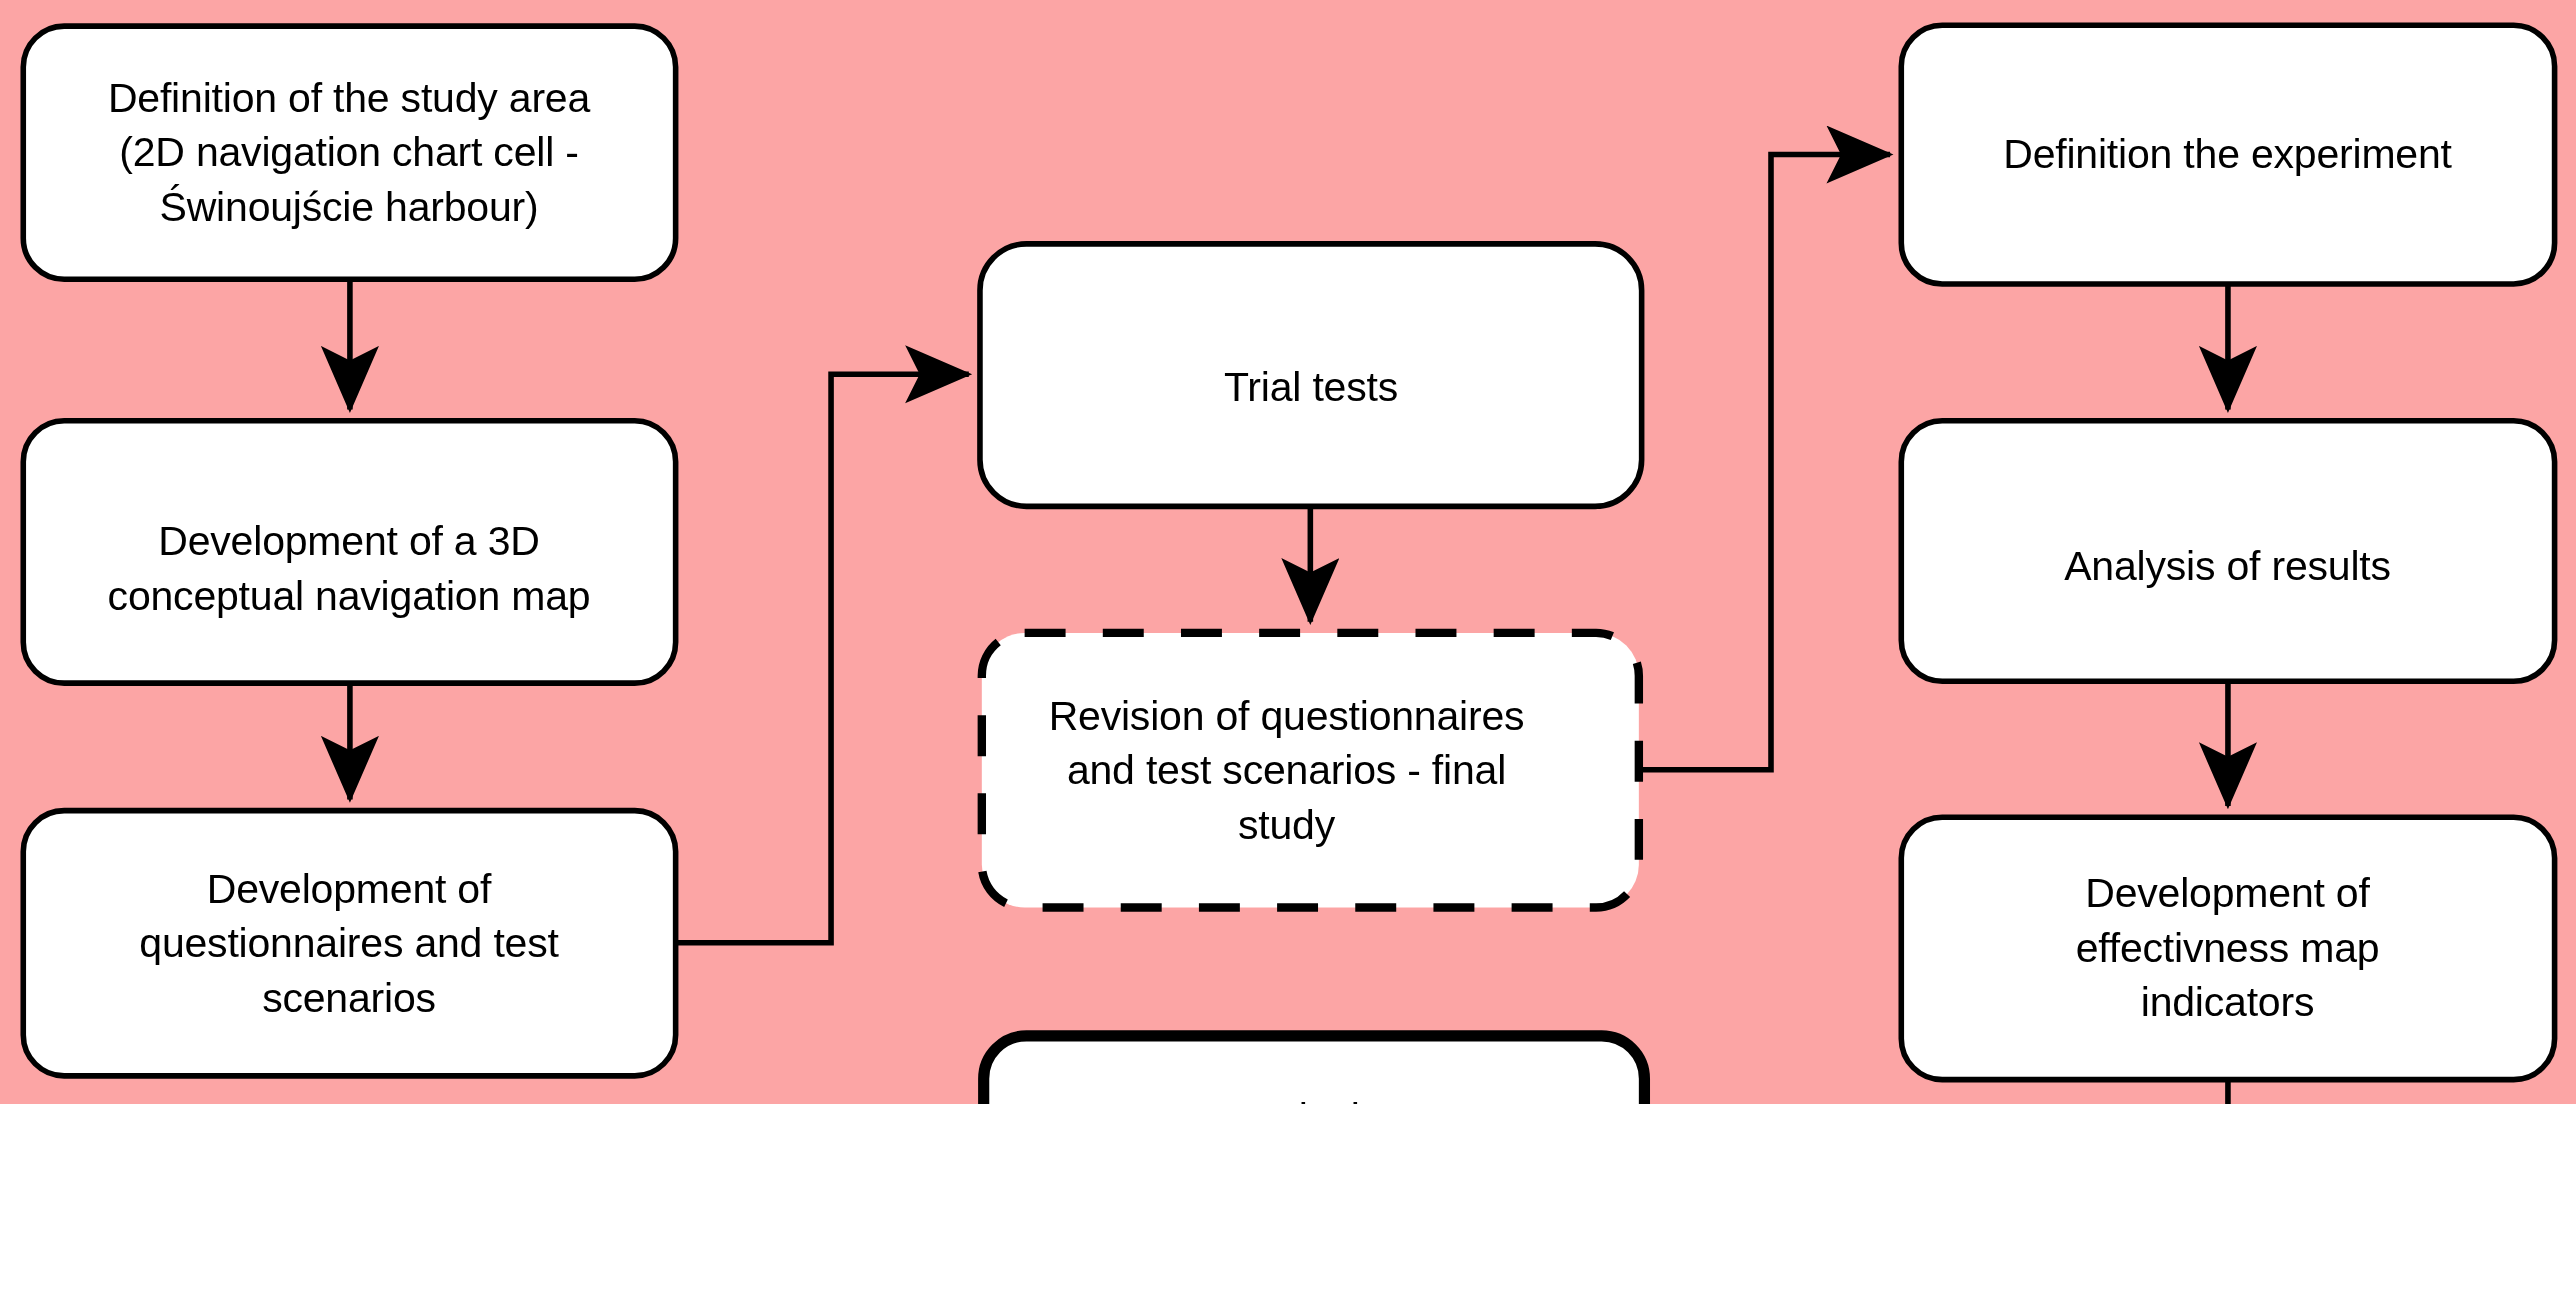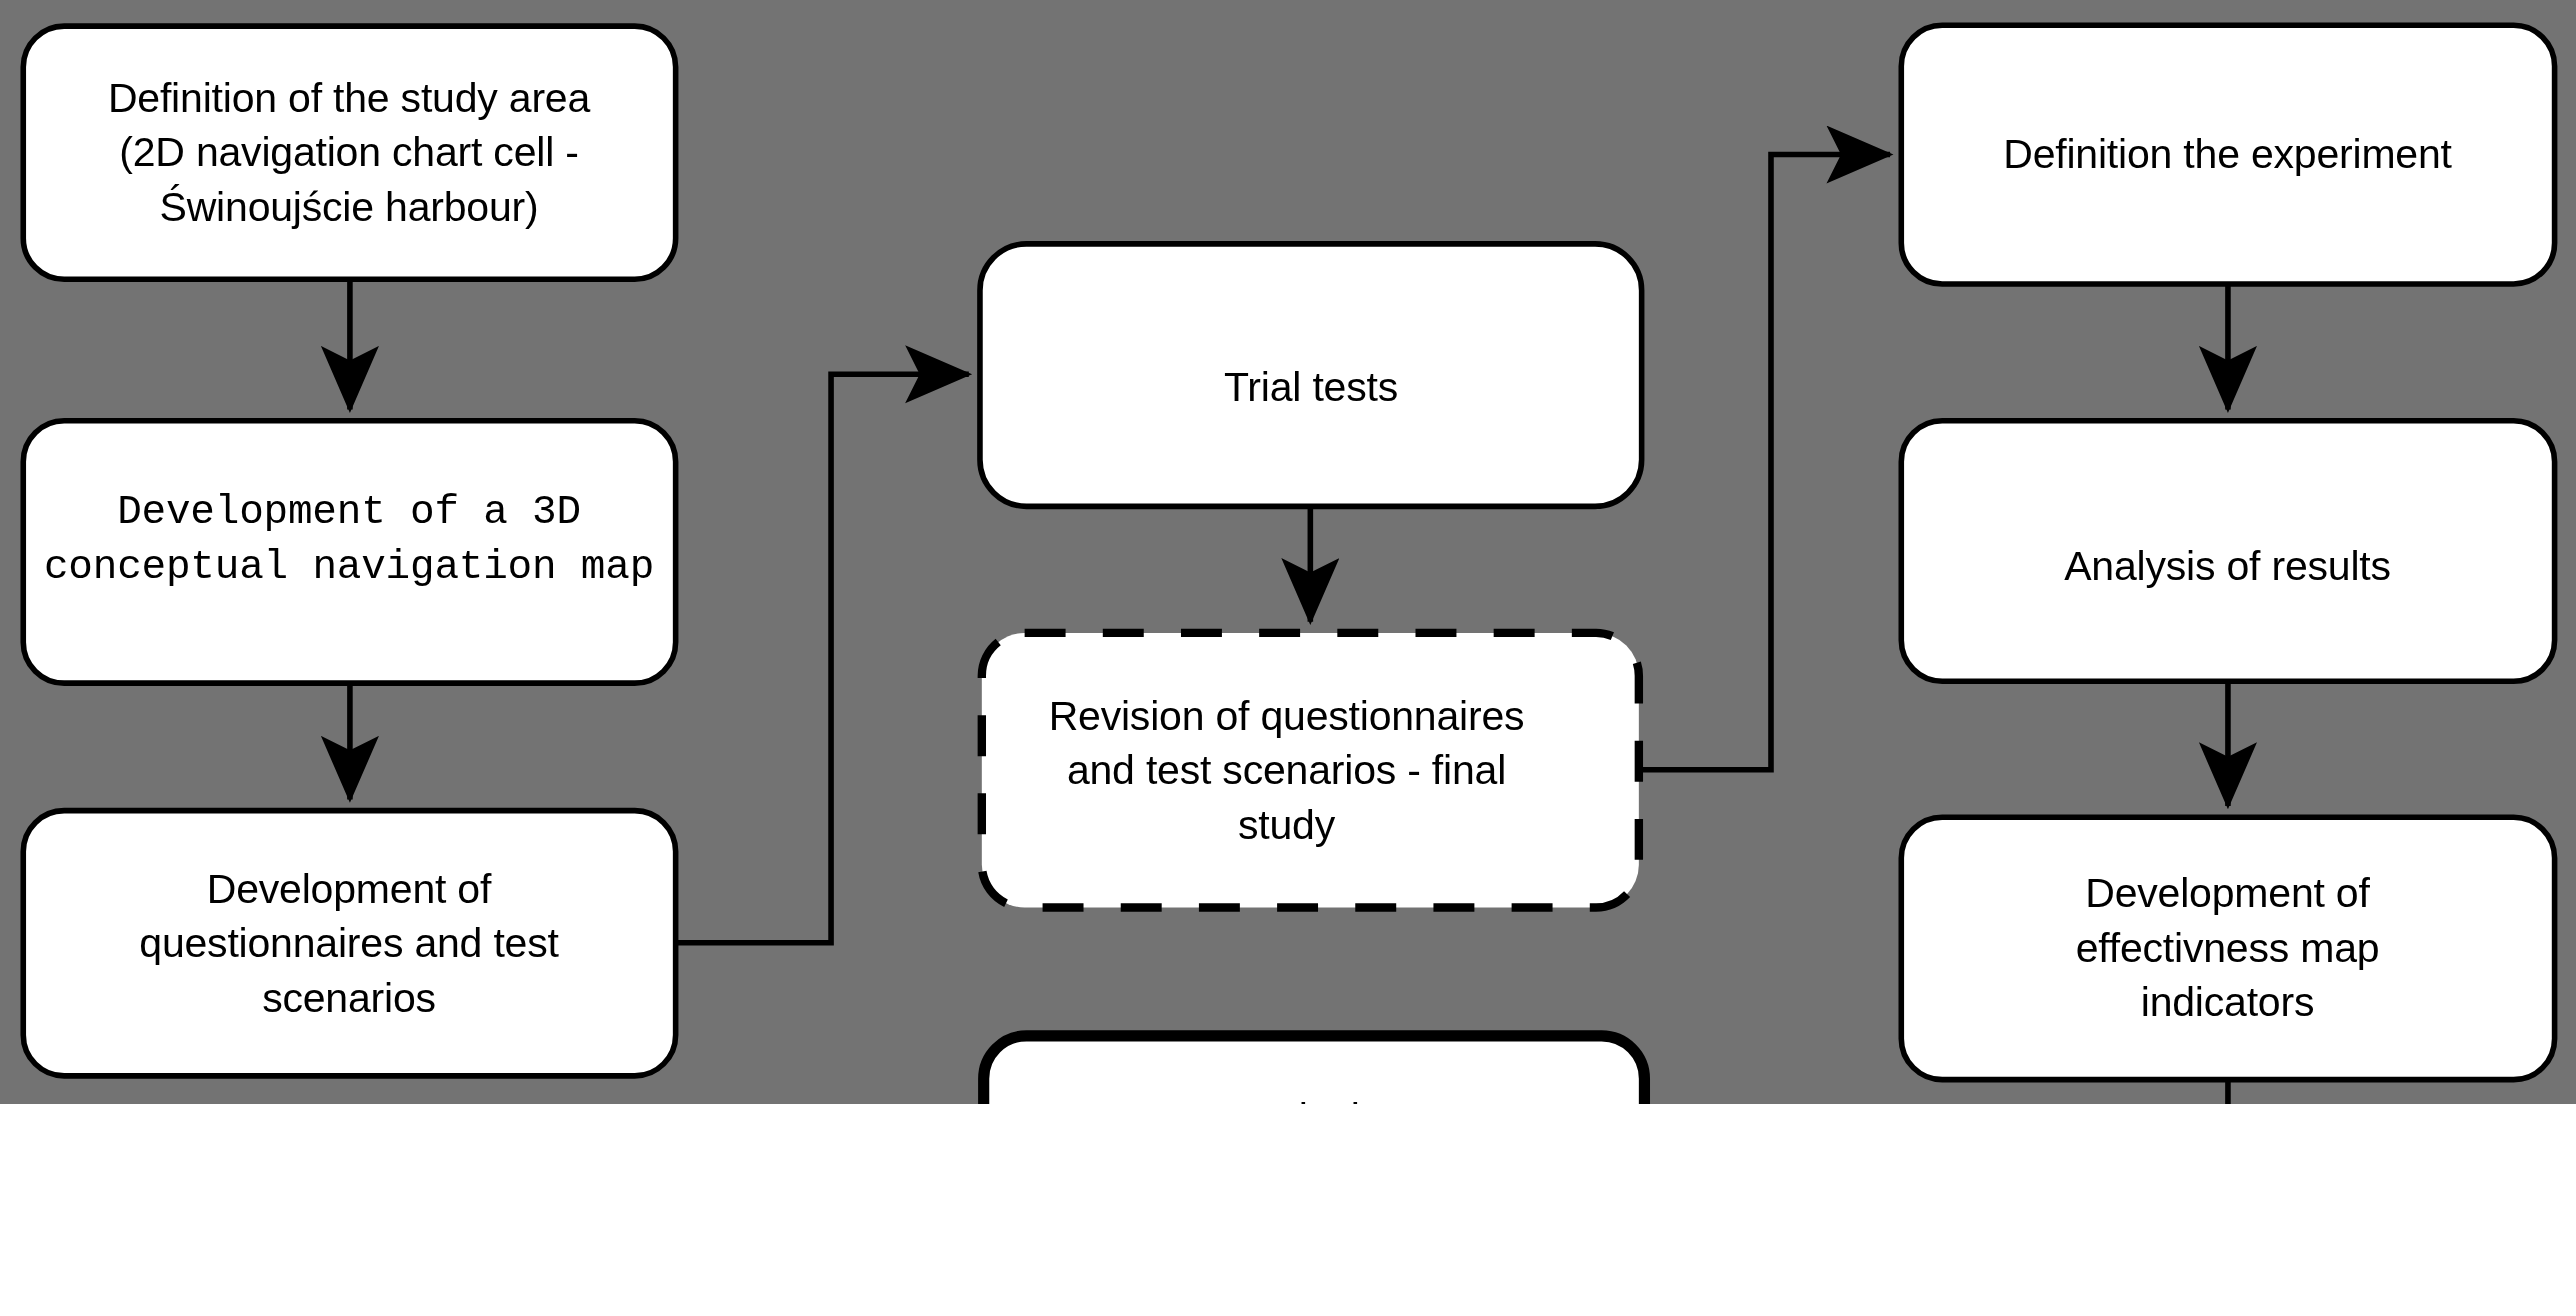--- a/index.html
+++ b/index.html
@@ -4,21 +4,21 @@
 <style>
   html, body {
     margin: 0;
     padding: 0;
     background: #ffffff;
   }
   #flowchart-root {
     position: relative;
     width: 2576px;
     height: 1104px;
-    background: #737373;
+    background: #fca5a5;
     font-family: "Liberation Sans", sans-serif;
     overflow: hidden;
   }
   #flow-svg {
     position: absolute;
     top: 0;
     left: 0;
     width: 2576px;
     height: 1317px;
   }
@@ -83,21 +83,21 @@
 
     <path d="M 2394 732 L 2394 866" fill="none" stroke="#000000" stroke-width="6" marker-end="url(#arrow-solid)"></path>
 
     <path d="M 2394 1160 L 2394 1268 L 1780 1268" fill="none" stroke="#000000" stroke-width="6" stroke-linejoin="miter" marker-end="url(#arrow-solid)"></path>
   </svg>
 
   <div class="node-label" style="left:23px; top:26px; width:652px; height:253px;">Definition of the study area
 (2D navigation chart cell -
 Świnoujście harbour)</div>
 
-  <div class="node-label" style="left:23px; top:409px; width:652px; height:262px;font-family:Liberation Mono, monospace;">Development of a 3D
+  <div class="node-label" style="left:23px; top:438px; width:652px; height:262px;">Development of a 3D
 conceptual navigation map</div>
 
   <div class="node-label" style="left:23px; top:811px; width:652px; height:265px;">Development of
 questionnaires and test
 scenarios</div>
 
   <div class="node-label" style="left:980px; top:256px; width:662px; height:262px;">Trial tests</div>
 
   <div class="node-label" style="left:958px; top:633px; width:657px; height:275px;text-align:center;">Revision of questionnaires
 and test scenarios - final

